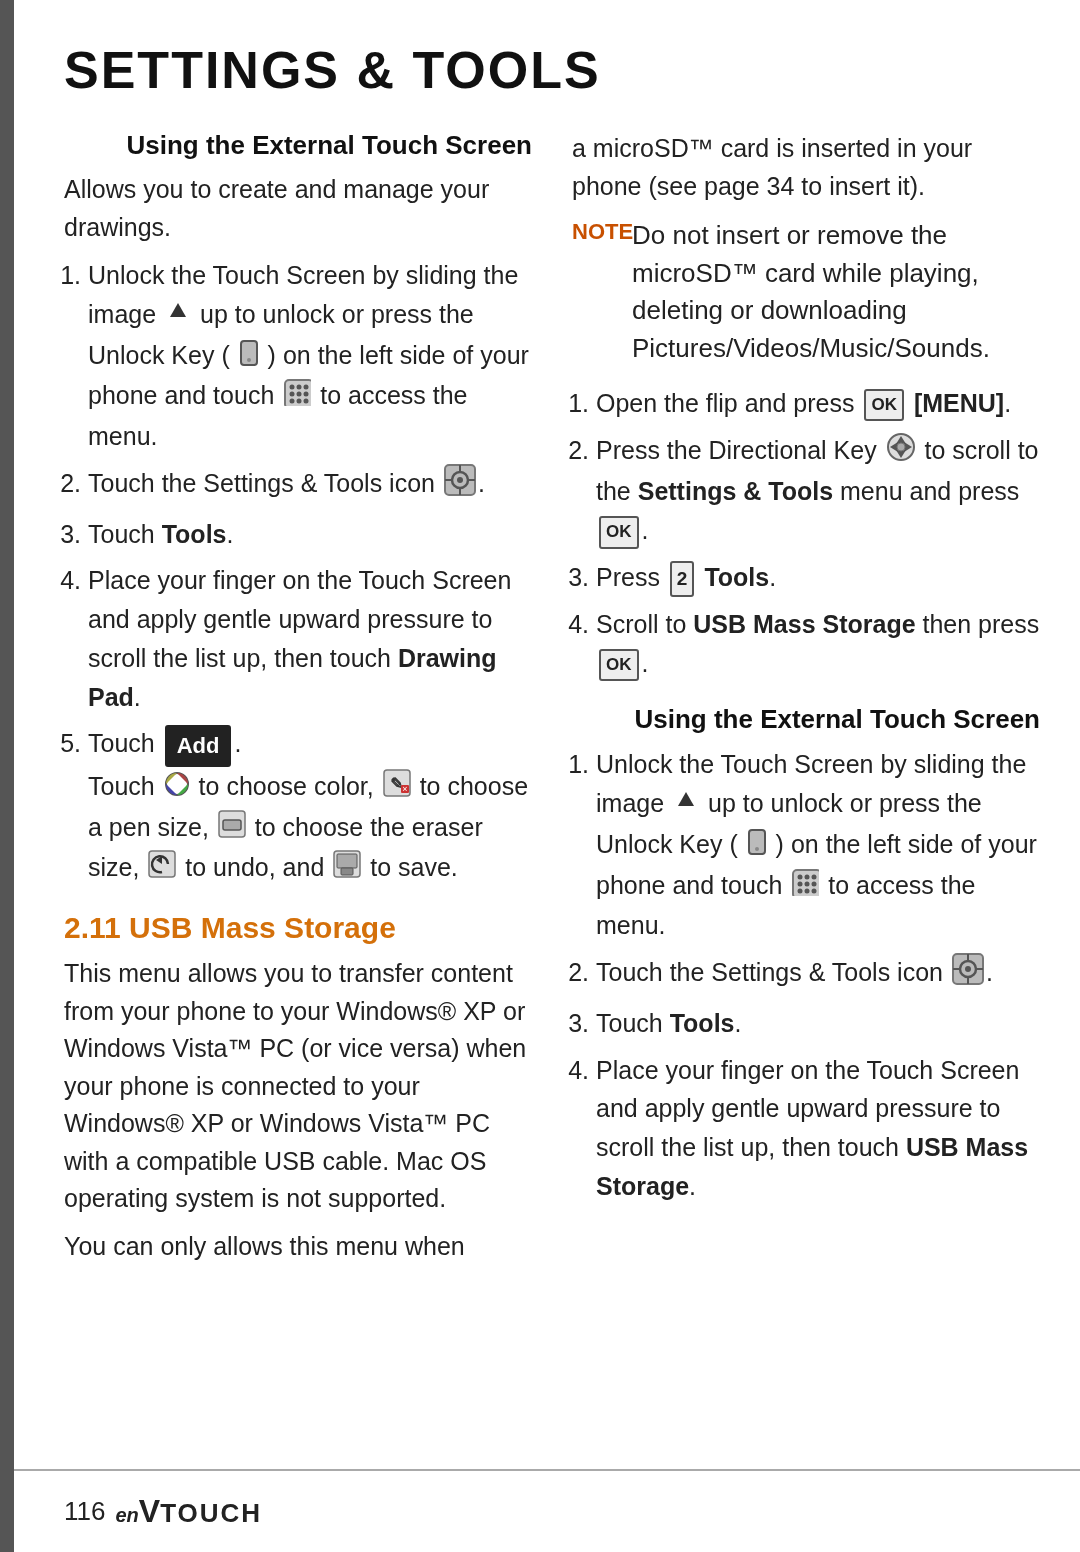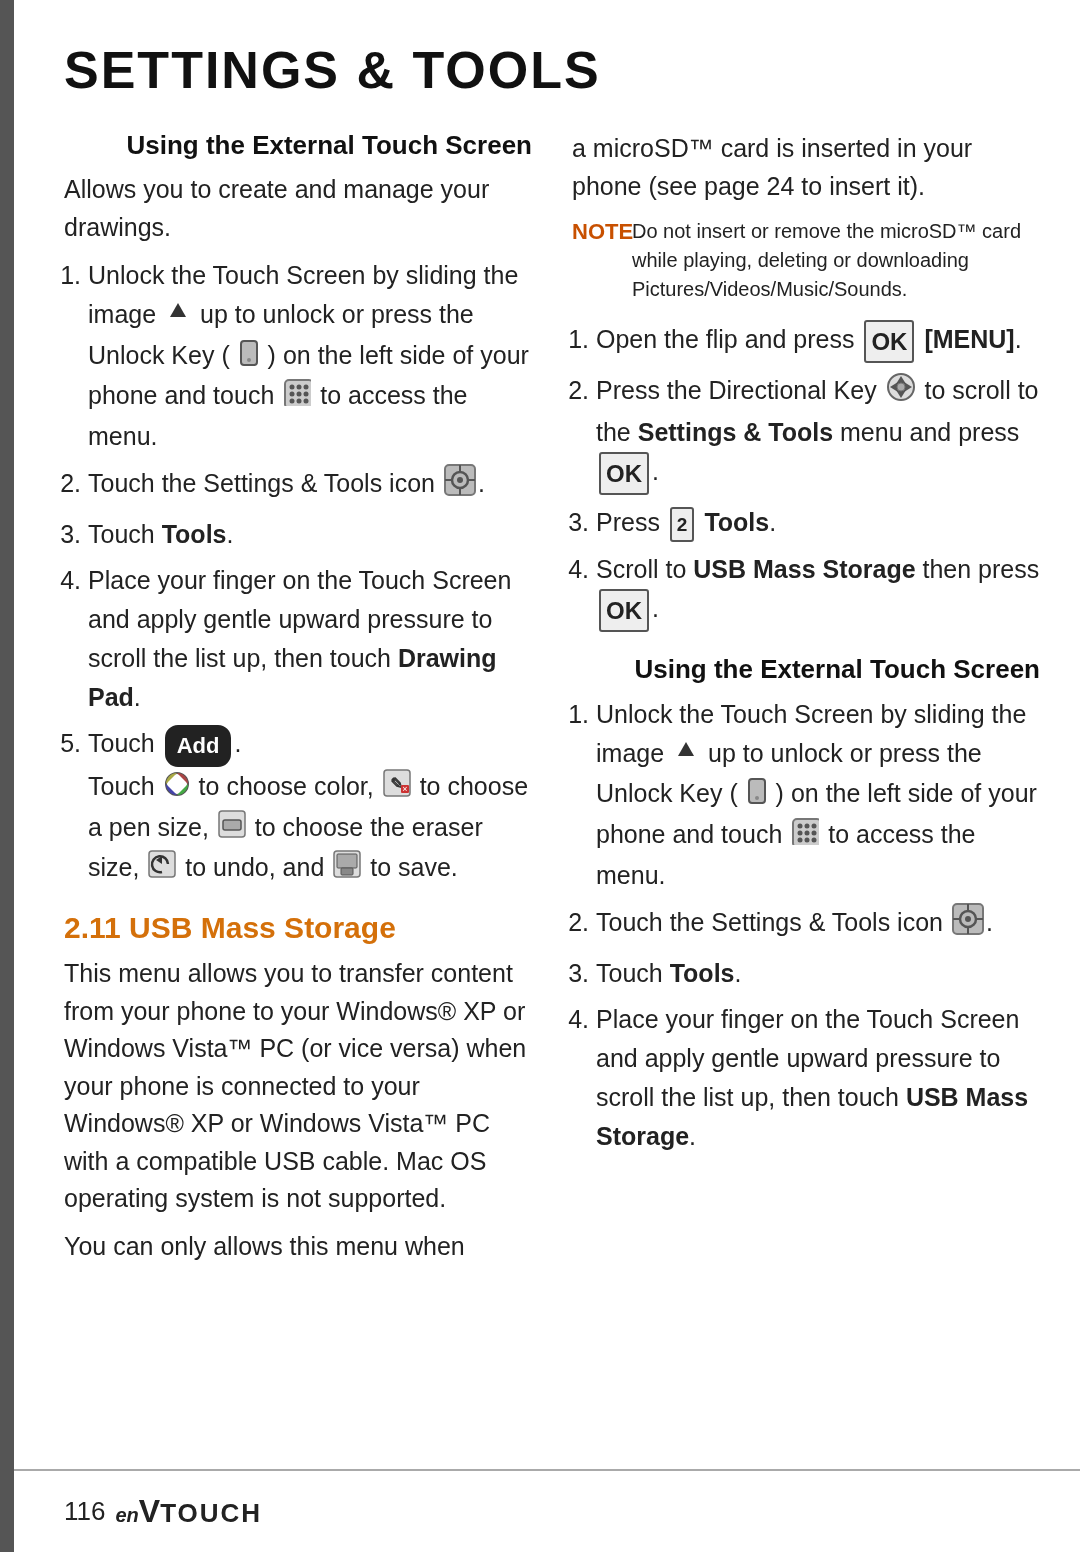--- a/index.html
+++ b/index.html
@@ -106,47 +106,47 @@
 
     .note-label {
       font-weight: 900;
       font-size: 22px;
       color: #c85000;
       min-width: 60px;
       padding-top: 2px;
     }
 
     .note-text {
-      font-size: 20px;
+      font-size: 26px;
       line-height: 1.45;
       color: #222;
     }
 
     .icon-ok-box {
       display: inline-block;
       vertical-align: middle;
       margin: 0 3px;
       border: 2px solid #555;
       padding: 1px 5px;
-      font-size: 24px;
+      font-size: 17px;
       font-weight: bold;
       border-radius: 3px;
       background: #eee;
       color: #222;
     }
 
     .icon-add-box {
       display: inline-block;
       vertical-align: middle;
       margin: 0 3px;
       border: 2px solid #222;
       padding: 2px 10px;
       font-size: 22px;
       font-weight: bold;
-      border-radius: 13px;
+      border-radius: 3px;
       background: #222;
       color: #fff;
     }
 
     .icon-2-tools {
       display: inline-block;
       vertical-align: middle;
       margin: 0 3px;
       border: 2px solid #555;
       padding: 1px 5px;
@@ -333,21 +333,21 @@
 
         <div class="section-spacer"></div>
         <div class="section-heading-orange">2.11 USB Mass Storage</div>
         <p>This menu allows you to transfer content from your phone to your Windows® XP or Windows Vista™ PC (or vice versa) when your phone is connected to your Windows® XP or Windows Vista™ PC with a compatible USB cable. Mac OS operating system is not supported.</p>
         <p>You can only allows this menu when</p>
 
       </div>
 
       <div class="right-col">
 
-        <p>a microSD™ card is inserted in your phone (see page 24 to insert it).</p>
+        <p>a microSD™ card is inserted in your phone (see page 34 to insert it).</p>
 
         <div class="note-block">
           <span class="note-label">NOTE</span>
           <span class="note-text">Do not insert or remove the microSD™ card while playing, deleting or downloading Pictures/Videos/Music/Sounds.</span>
         </div>
 
 
         <ol>
           <li>
             Open the flip and press

